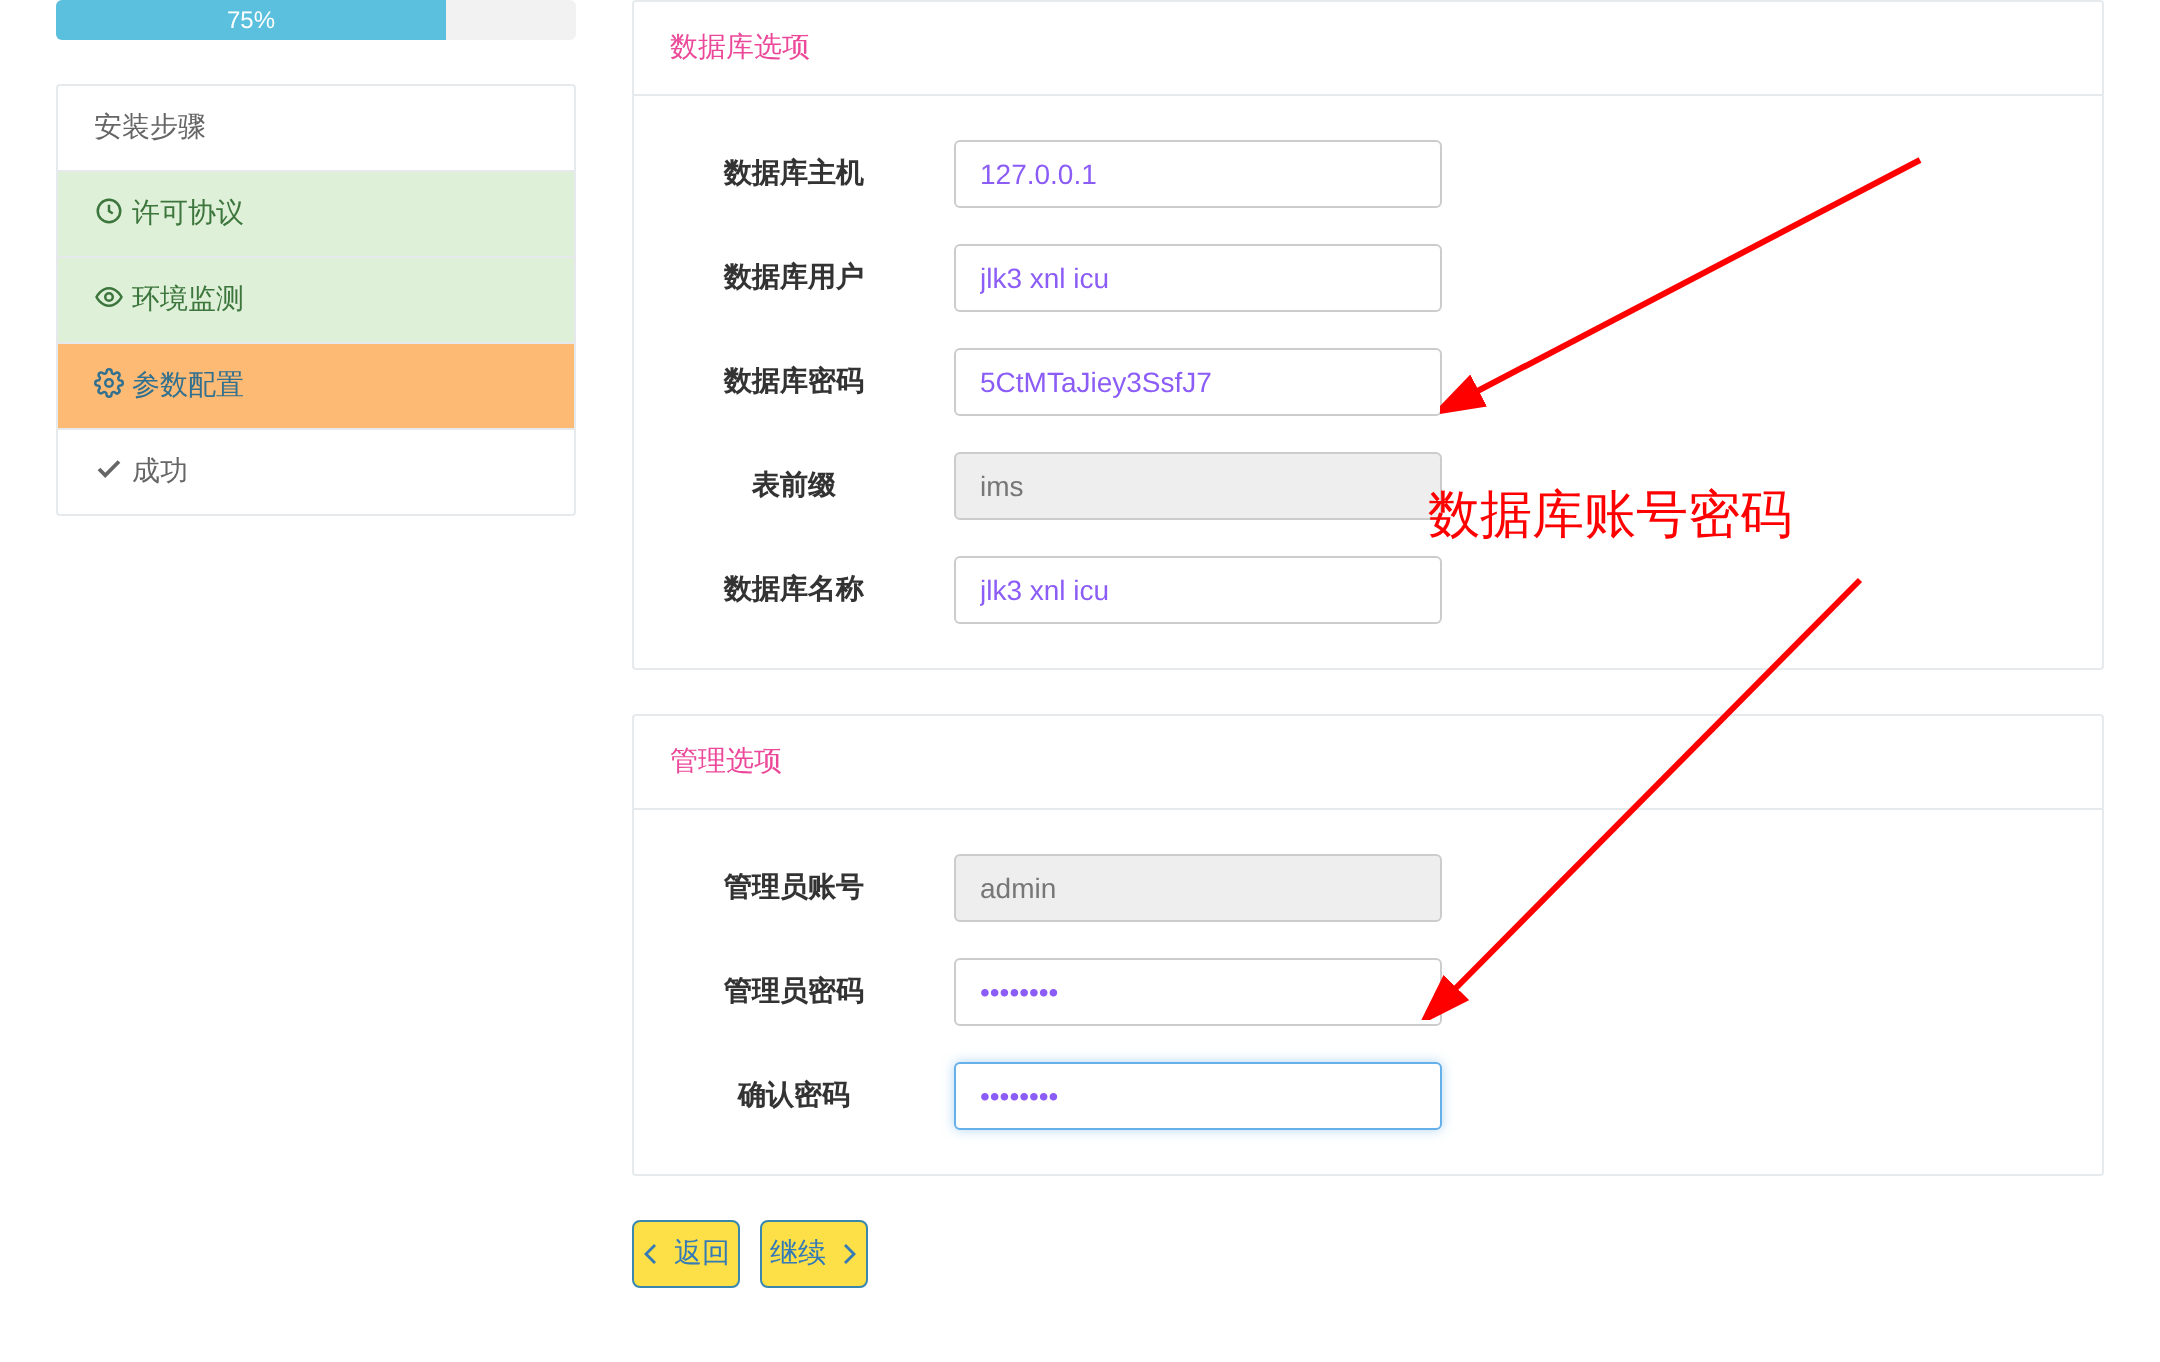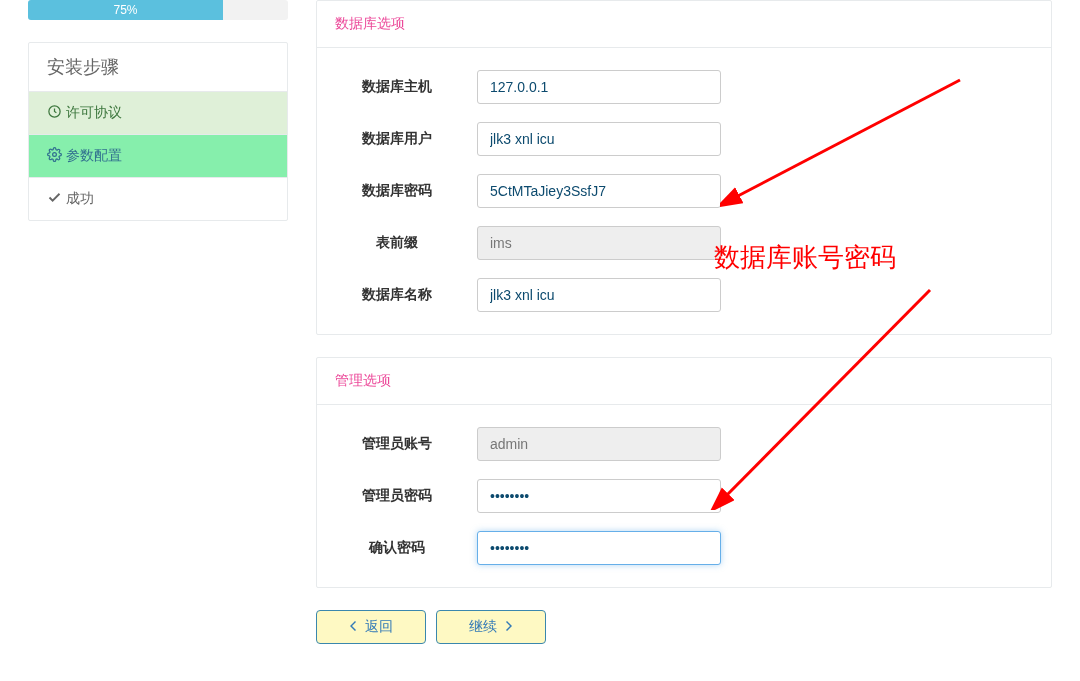--- a/index.html
+++ b/index.html
@@ -42,33 +42,33 @@
 
     
     .steps {
       border: 1px solid #e7eaec;
       border-radius: 2px;
       background: #fff;
     }
     .steps-header {
       padding: 12px 18px;
       color: #666;
-      font-size: 18px;
+      font-size: 14px;
     }
     .step-item {
       display: flex;
       align-items: center;
       gap: 4px;
       padding: 12px 18px;
       border-top: 1px solid #e7eaec;
       color: #666;
       cursor: pointer;
     }
     .step-item.done { background: #dff0d8; color: #3c763d; }
-    .step-item.active { background: #86efac; color: #31708f; }
+    .step-item.active { background: #fdba74; color: #31708f; }
     .step-item svg { width: 15px; height: 15px; flex-shrink: 0; }
 
     
     .panel {
       border: 1px solid #e7eaec;
       border-radius: 2px;
       margin-bottom: 22px;
       background: #fff;
     }
     .panel-header {
@@ -90,41 +90,42 @@
       padding-right: 18px;
       color: #333;
       font-weight: bold;
       font-size: 14px;
     }
     .form-input {
       width: 244px;
       height: 34px;
       padding: 6px 12px;
       font-size: 14px;
-      color: #0c4a6e;
+      color: #8b5cf6;
       background: #fff;
       border: 1px solid #ccc;
       border-radius: 3px;
       outline: none;
     }
     .form-input[readonly] { background: #eee; color: #777; }
     .form-input.focus {
       border-color: #66afe9;
       box-shadow: 0 0 6px rgba(102,175,233,.5);
     }
 
     
     .btn-row { display: flex; gap: 10px; margin-top: 6px; }
     .btn {
       display: inline-flex;
+      align-items: center;
       gap: 6px;
-      padding: 7px 32px;
+      padding: 7px 4px;
       border: 1px solid #3a87ad;
       border-radius: 4px;
-      background: #fef9c3;
+      background: #fde047;
       color: #337ab7;
       font-size: 14px;
       cursor: pointer;
     }
     .btn svg { width: 10px; height: 10px; }
 
     
     .annot { position: absolute; pointer-events: none; }
     .annot-text {
       position: absolute;
@@ -149,20 +150,29 @@
       <div class="step-item done">
         <span>
           <svg viewBox="0 0 24 24" fill="none" stroke="currentColor" stroke-width="2">
               <circle cx="12" cy="12" r="9"></circle>
               <path d="M12 7v5l3 2"></path>
             </svg>
         </span>
         <span>许可协议</span>
       </div>
 
+      <div class="step-item done">
+        <span>
+          <svg viewBox="0 0 24 24" fill="none" stroke="currentColor" stroke-width="2">
+              <path d="M2 12s3.5-7 10-7 10 7 10 7-3.5 7-10 7S2 12 2 12z"></path>
+              <circle cx="12" cy="12" r="3"></circle>
+            </svg>
+        </span>
+        <span>环境监测</span>
+      </div>
 
       <div class="step-item active">
         <span>
           <svg viewBox="0 0 24 24" fill="none" stroke="currentColor" stroke-width="2">
               <circle cx="12" cy="12" r="3"></circle>
               <path d="M19.4 15a1.7 1.7 0 0 0 .34 1.87l.06.06a2 2 0 1 1-2.83 2.83l-.06-.06a1.7 1.7 0 0 0-1.87-.34 1.7 1.7 0 0 0-1.03 1.56V21a2 2 0 1 1-4 0v-.09a1.7 1.7 0 0 0-1.11-1.56 1.7 1.7 0 0 0-1.87.34l-.06.06a2 2 0 1 1-2.83-2.83l.06-.06a1.7 1.7 0 0 0 .34-1.87 1.7 1.7 0 0 0-1.56-1.03H3a2 2 0 1 1 0-4h.09a1.7 1.7 0 0 0 1.56-1.11 1.7 1.7 0 0 0-.34-1.87l-.06-.06a2 2 0 1 1 2.83-2.83l.06.06a1.7 1.7 0 0 0 1.87.34h.08A1.7 1.7 0 0 0 10.12 3V3a2 2 0 1 1 4 0v.09a1.7 1.7 0 0 0 1.03 1.56 1.7 1.7 0 0 0 1.87-.34l.06-.06a2 2 0 1 1 2.83 2.83l-.06.06a1.7 1.7 0 0 0-.34 1.87V9a1.7 1.7 0 0 0 1.56 1.03H21a2 2 0 1 1 0 4h-.09a1.7 1.7 0 0 0-1.56 1.03z"></path>
             </svg>
         </span>
         <span>参数配置</span>
       </div>

